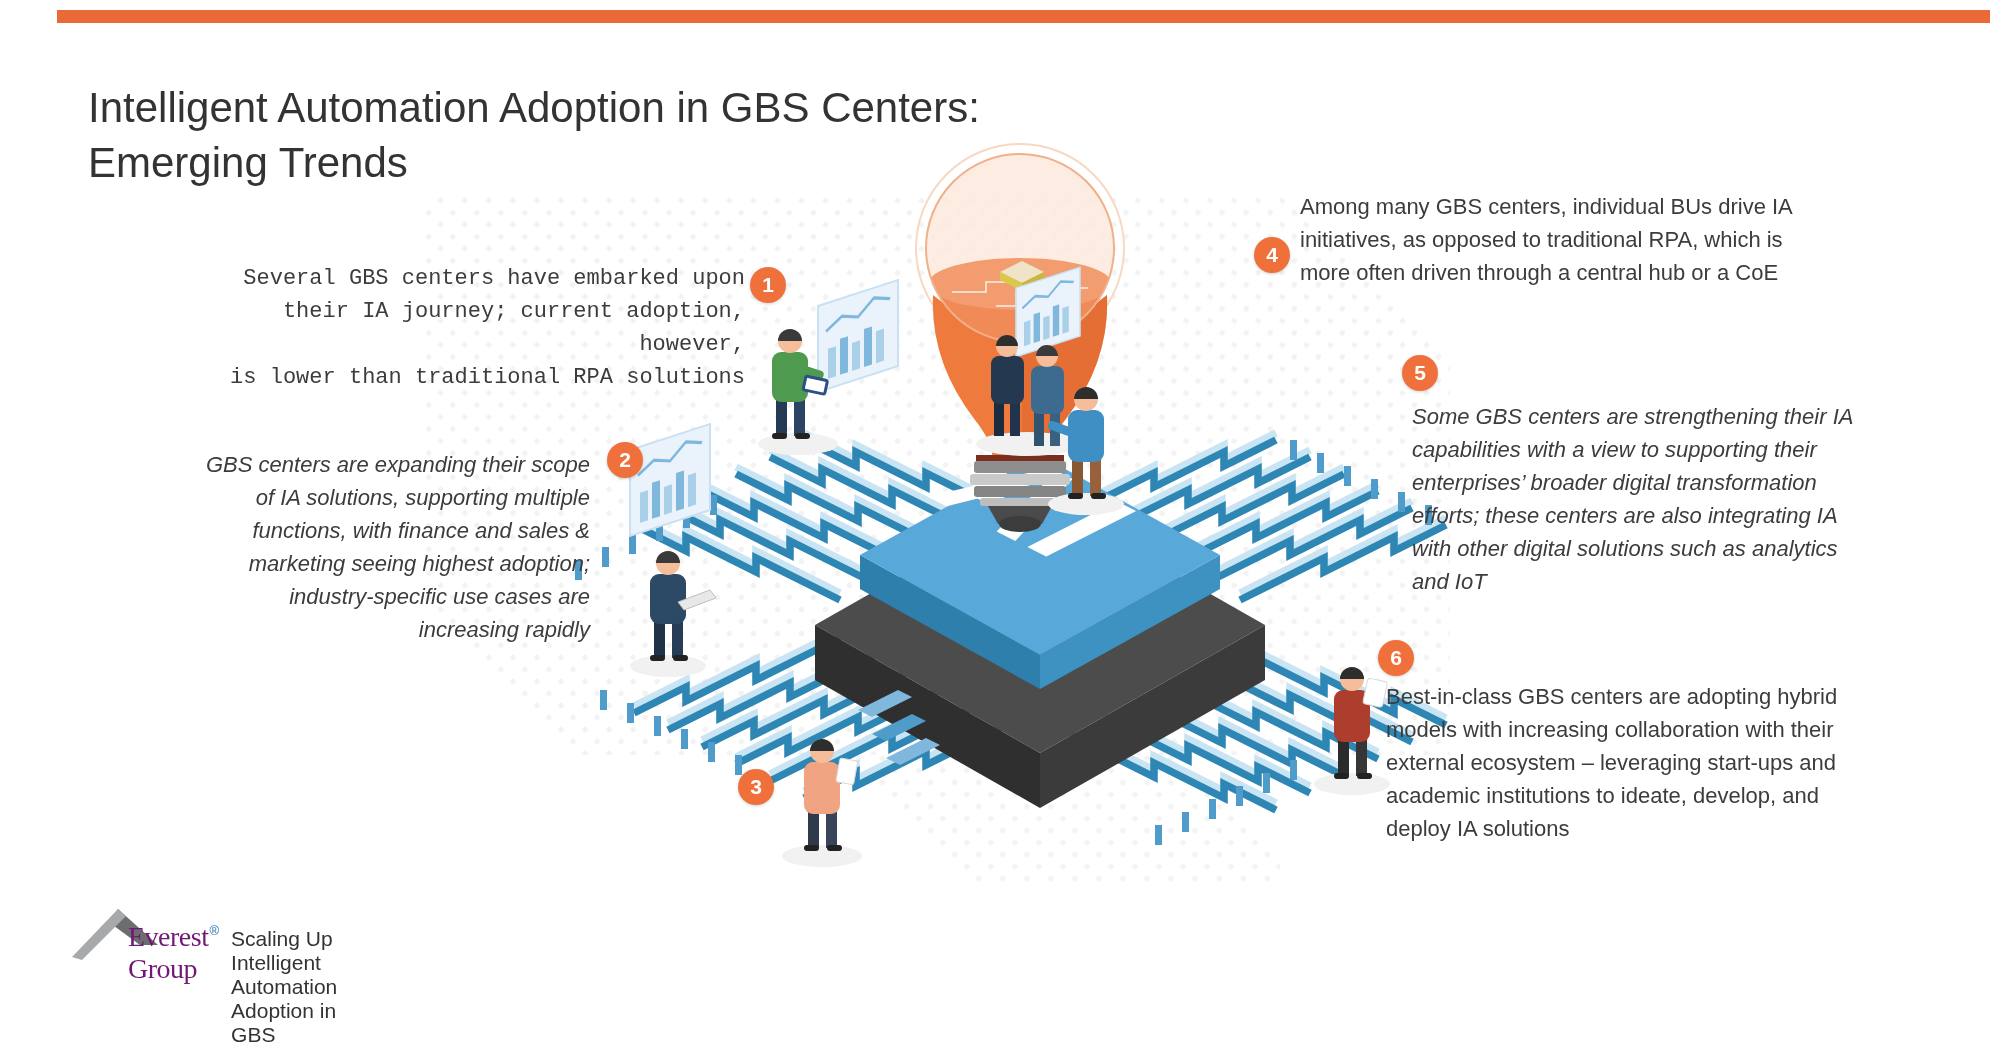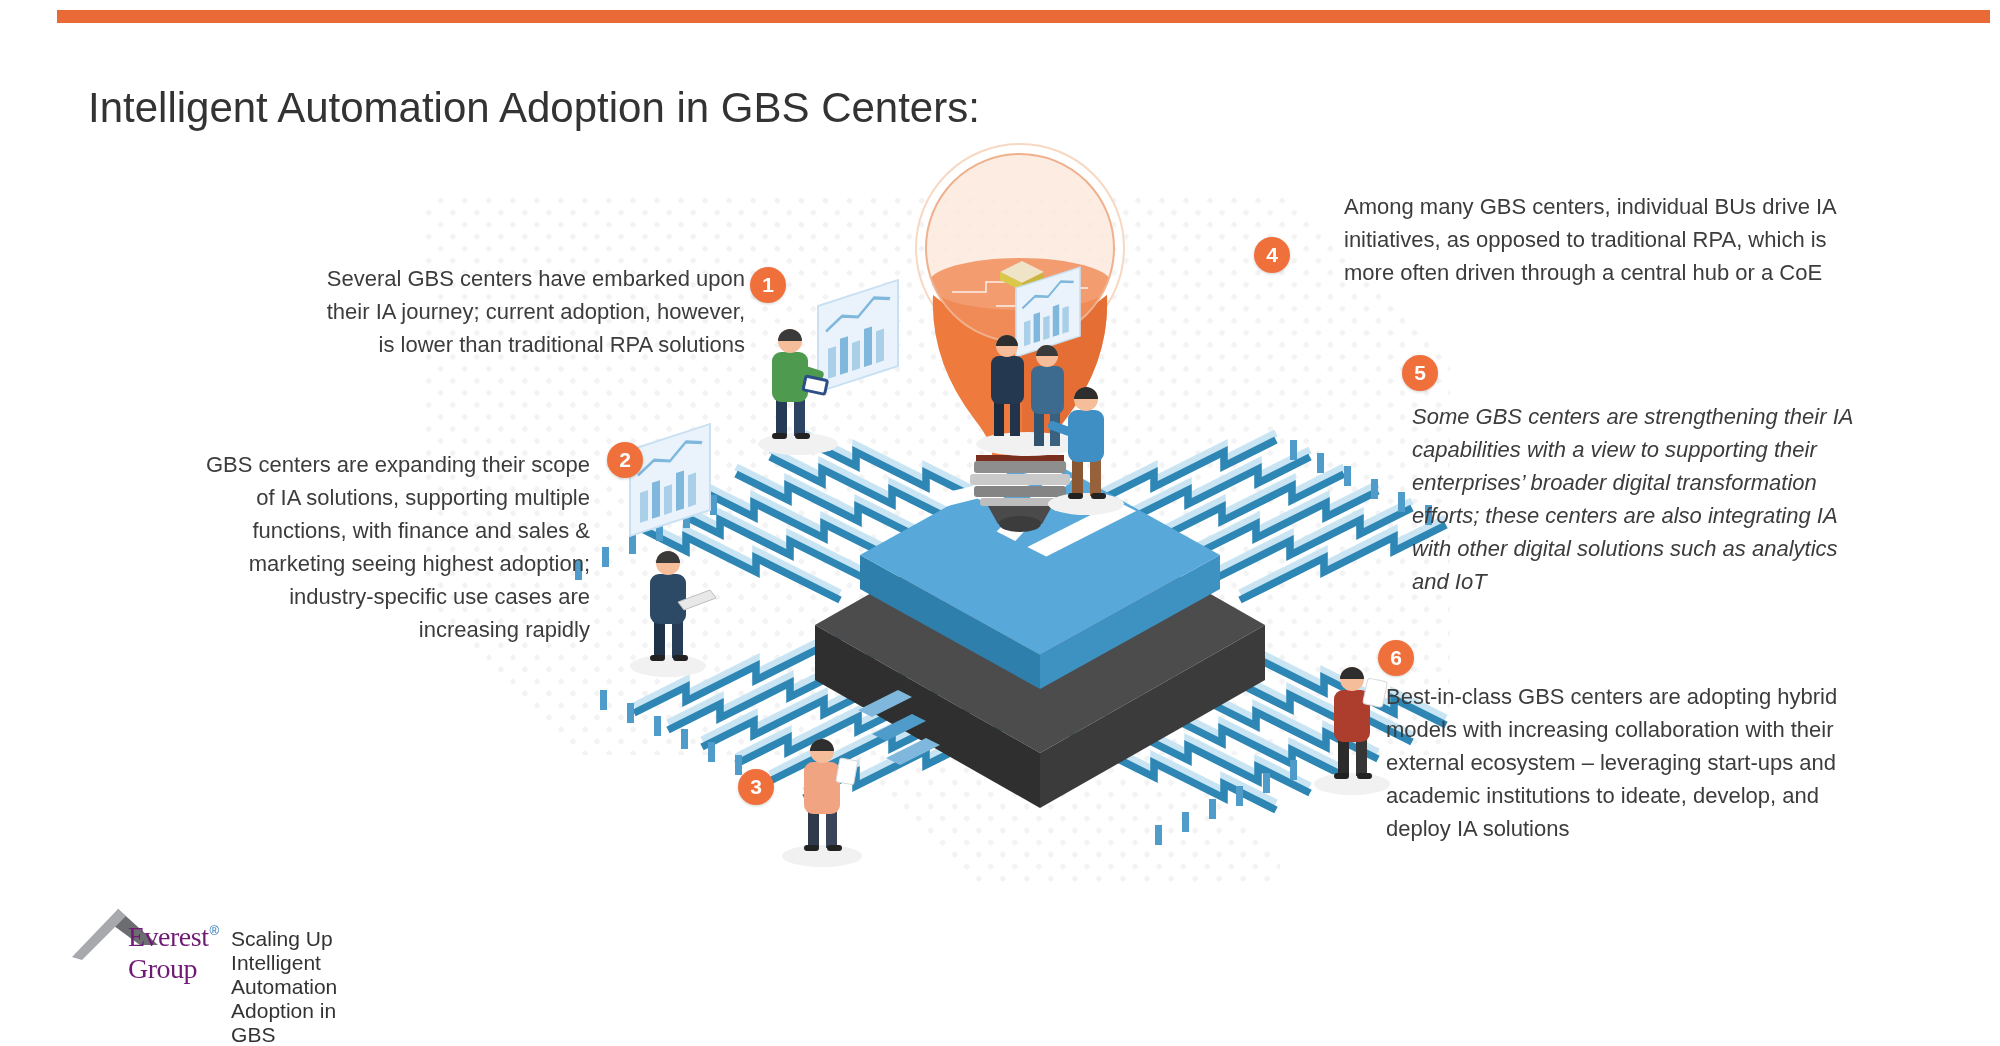--- a/index.html
+++ b/index.html
@@ -22,24 +22,24 @@
   .dotsA{left:420px;top:195px;width:1030px;height:560px;}
   .dotsB{left:850px;top:735px;width:430px;height:150px;}
 
   
   .illus{position:absolute;left:540px;top:120px;width:920px;height:790px;}
 
   
   .note{position:absolute;font-size:22px;line-height:33px;white-space:pre-line;color:#3c3c3c;}
   .r{text-align:right;}
   .l{text-align:left;}
-  .n1{right:1255px;top:262px;width:520px;}
-  .n2{right:1410px;top:448px;width:520px;}
+  .n1{right:1255px;top:262px;width:520px;font-family:Liberation Mono, monospace;}
+  .n2{right:1410px;top:448px;width:520px;font-style:italic;}
   .n3{right:1270px;top:742px;width:560px;}
-  .n4{left:1300px;top:190px;width:580px;margin-left:44px;}
+  .n4{left:1300px;top:190px;width:580px;}
   .n5{left:1412px;top:400px;width:520px;font-style:italic;}
   .n6{left:1386px;top:680px;width:540px;}
 
   
   .badge{position:absolute;width:36px;height:36px;border-radius:50%;background:#F0703C;
          color:#fff;font-size:21px;font-weight:bold;display:flex;align-items:center;
          justify-content:center;box-shadow:0 1px 3px rgba(0,0,0,.18);}
   .b1{left:750px;top:267px;}
   .b2{left:607px;top:442px;}
   .b3{left:738px;top:769px;}
@@ -57,20 +57,21 @@
 </style>
 </head>
 <body>
 
 <div id="canvas">
 
   <div class="topbar"></div>
 
   <div class="title">
     <div>Intelligent Automation Adoption in GBS Centers:</div>
+    <div>Emerging Trends</div>
   </div>
 
   <div class="dots-wrap dotsA">
       <div class="dots"></div>
     </div>
   <div class="dots-wrap dotsB">
       <div class="dots"></div>
     </div>
 
   <svg class="illus" viewBox="540 120 920 790" width="920" height="790" xmlns="http://www.w3.org/2000/svg">

